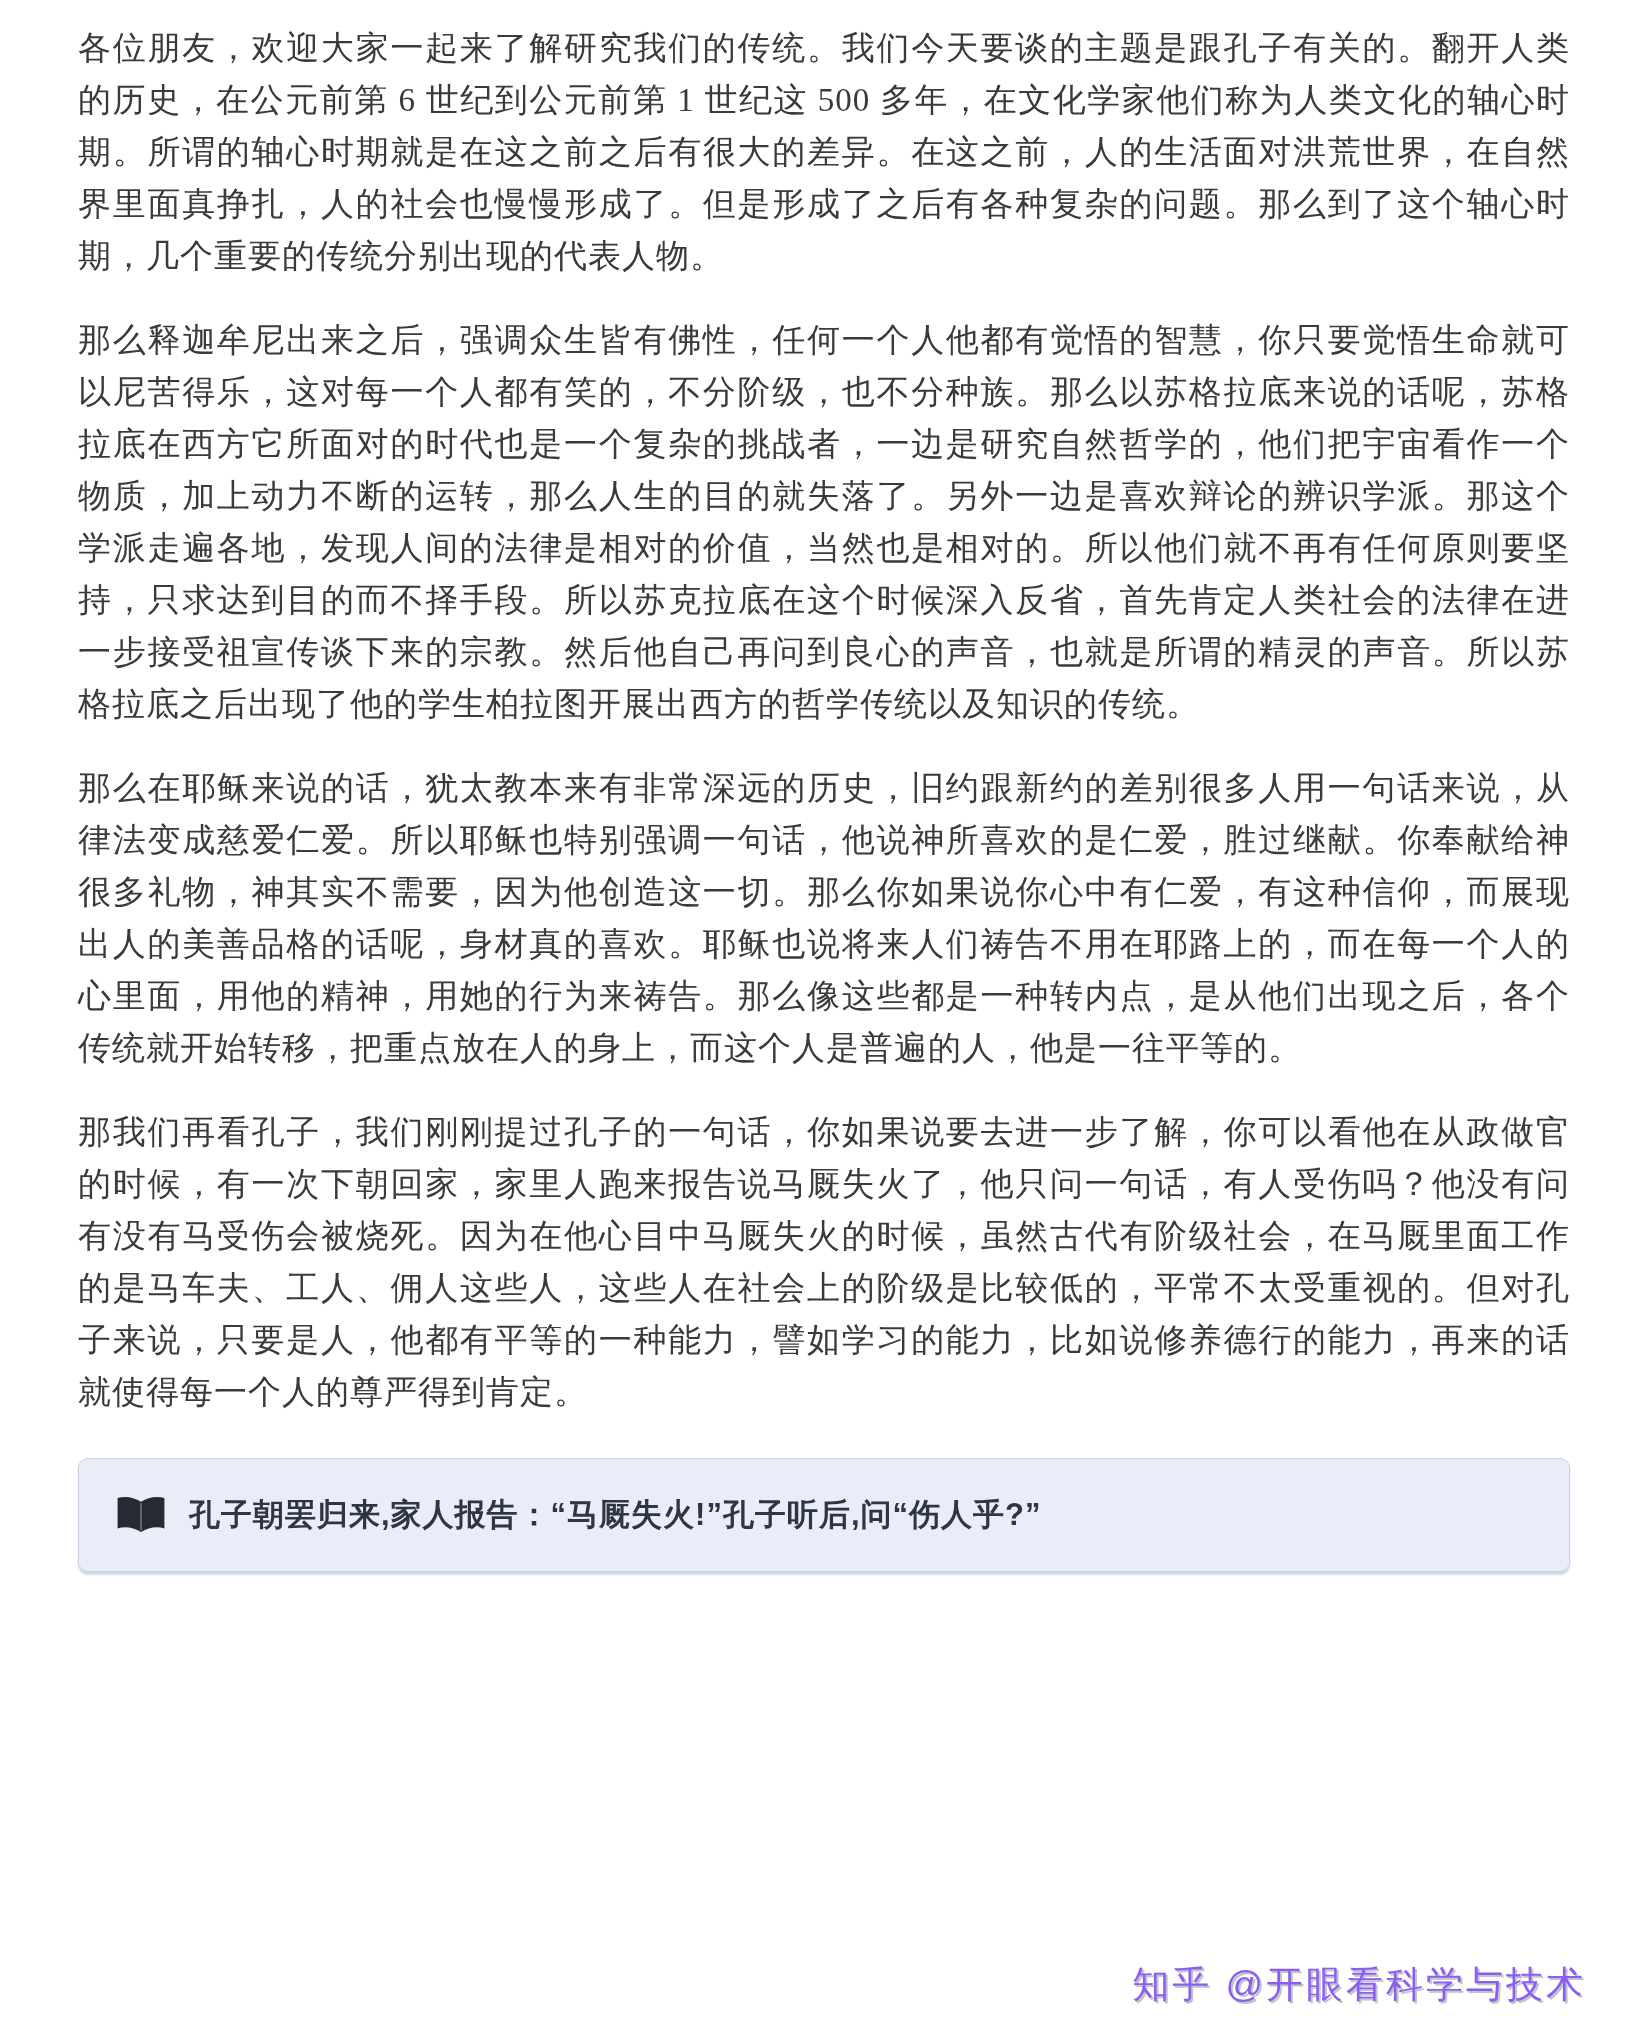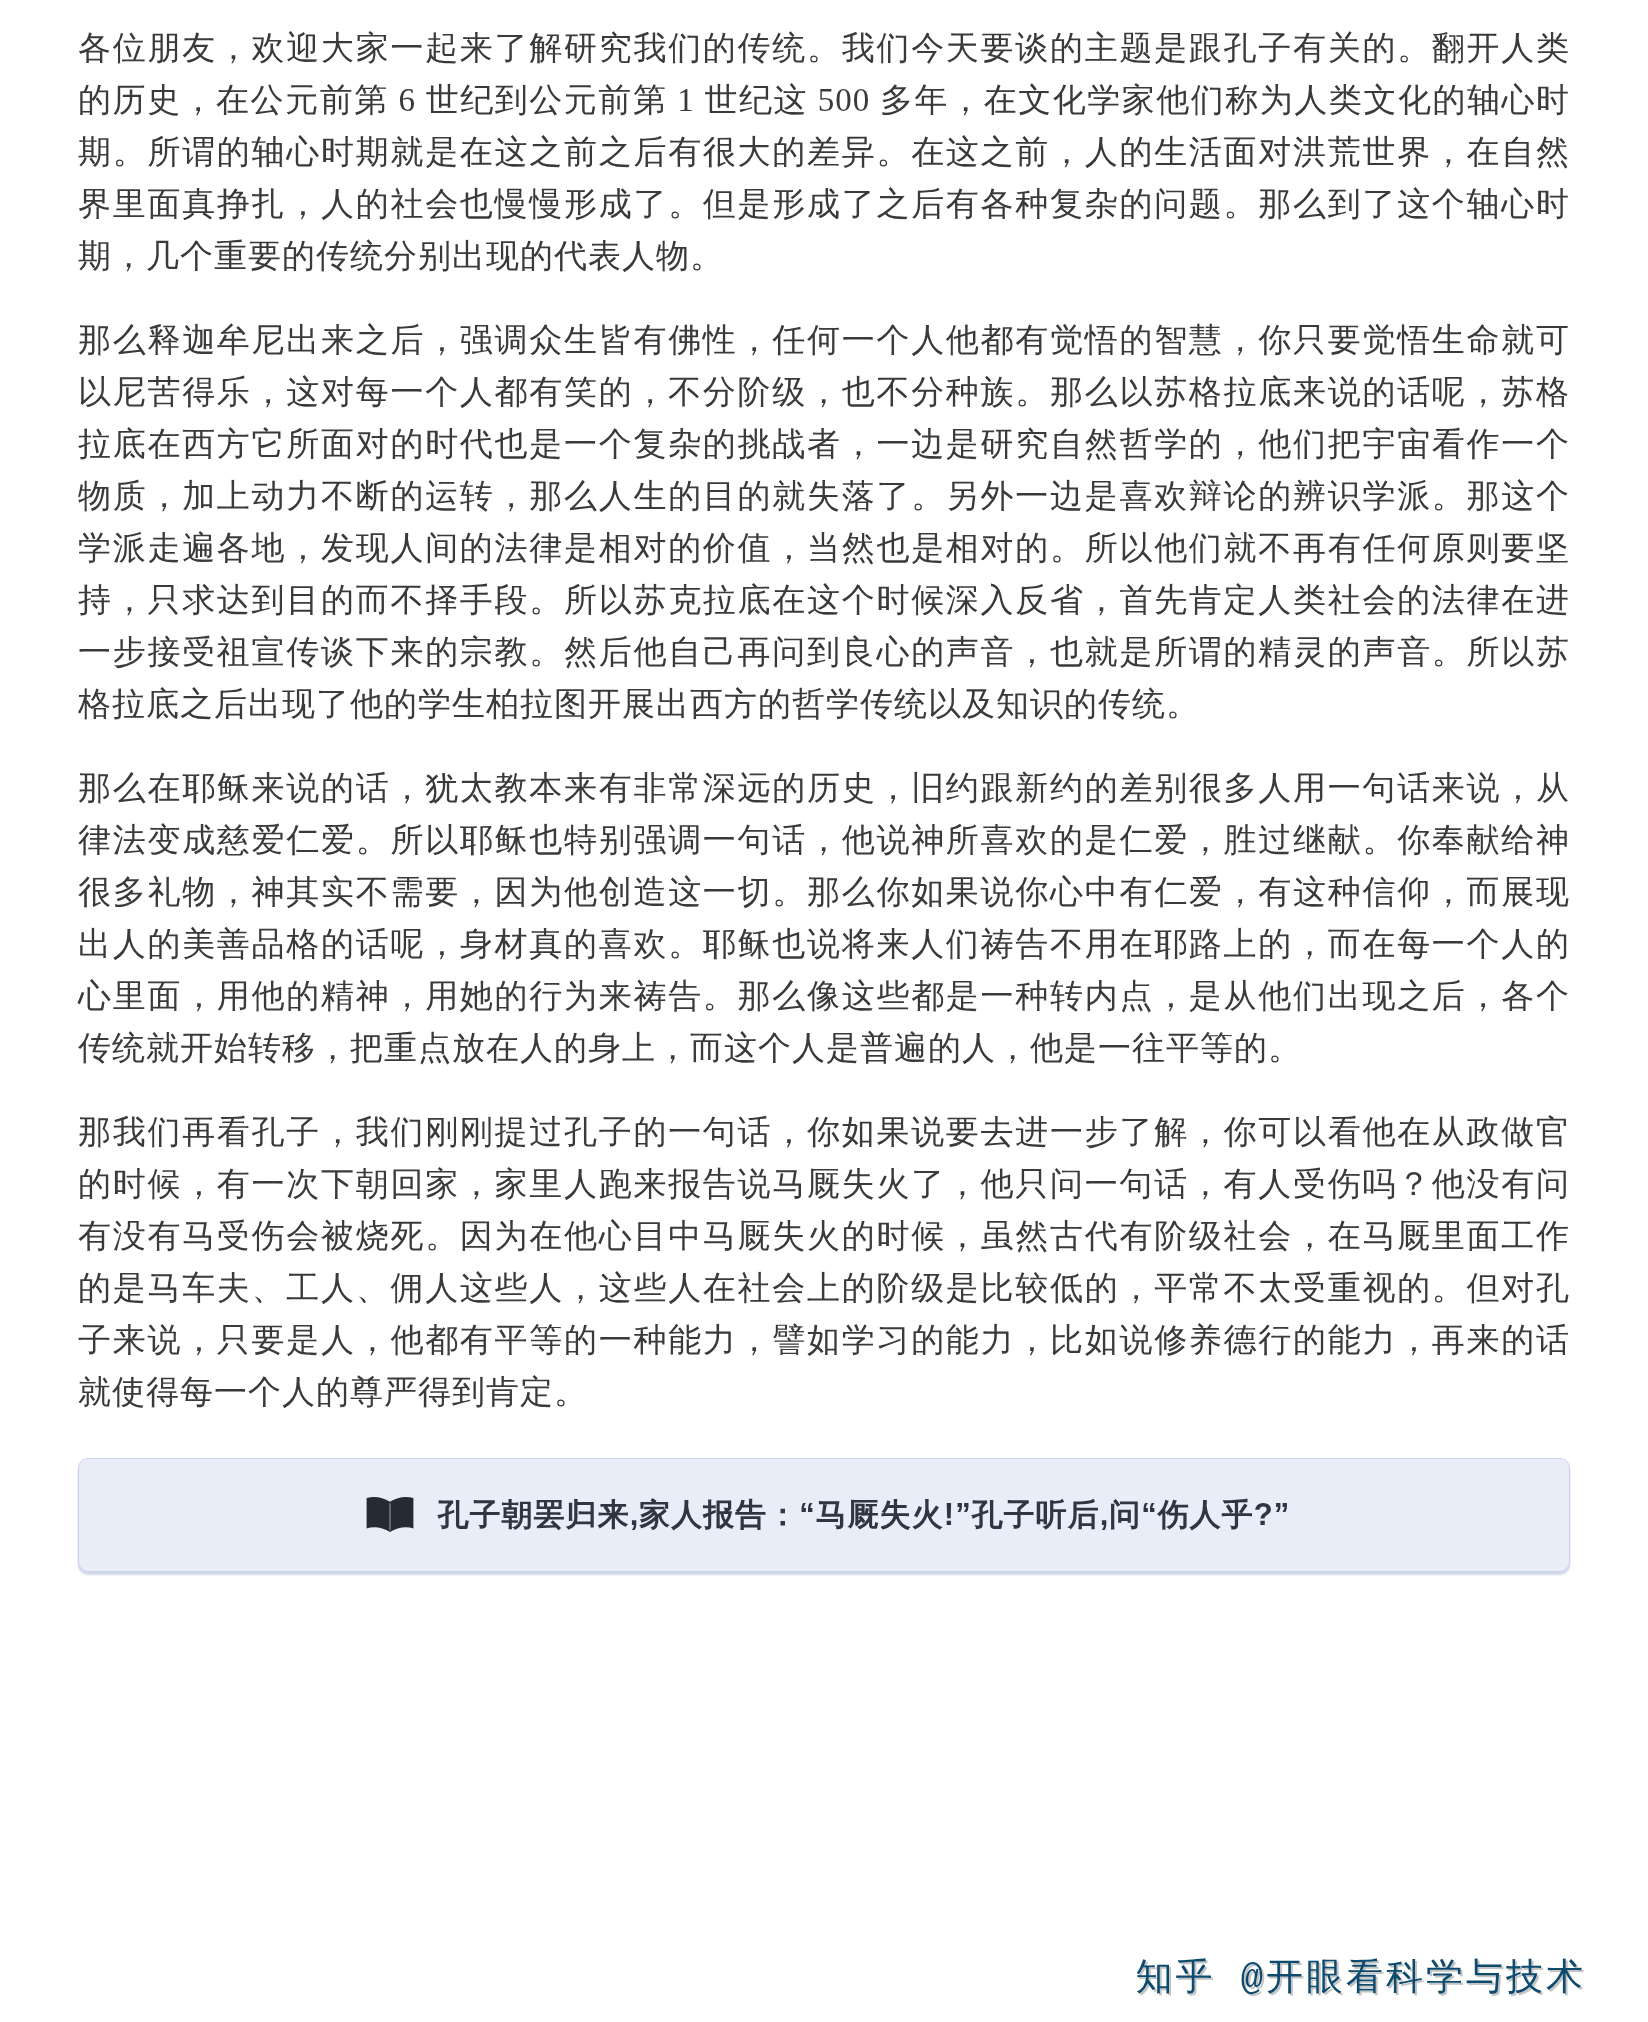--- a/index.html
+++ b/index.html
@@ -31,44 +31,42 @@
   .quote-box {
     margin: 40px 78px 0 78px;
     background: #e9edf8;
     border: 1px solid #c9d3ea;
     border-radius: 10px;
     box-shadow: 0 3px 2px rgba(170, 184, 214, 0.55);
     padding: 34px 30px 34px 36px;
     display: flex;
     align-items: center;
     gap: 22px;
-    justify-content: center;
   }
   .quote-box .icon {
     flex: 0 0 auto;
     display: inline-flex;
     align-items: center;
   }
   .quote-text {
     font-size: 31px;
     line-height: 44px;
     letter-spacing: 1px;
     color: #2f3542;
     font-weight: bold;
   }
   .watermark {
     position: absolute;
     right: 62px;
-    bottom: 20px;
+    bottom: 12px;
     font-size: 37px;
     letter-spacing: 3px;
-    color: #0c4a6e;
+    color: #8b5cf6;
     text-shadow: 2px 2px 0 rgba(148, 148, 148, 0.55);
     white-space: nowrap;
-    font-family: Liberation Mono, monospace;
   }
 </style>
 </head>
 <body>
 
 <main class="article">
   <p>各位朋友，欢迎大家一起来了解研究我们的传统。我们今天要谈的主题是跟孔子有关的。翻开人类的历史，在公元前第 6 世纪到公元前第 1 世纪这 500 多年，在文化学家他们称为人类文化的轴心时期。所谓的轴心时期就是在这之前之后有很大的差异。在这之前，人的生活面对洪荒世界，在自然界里面真挣扎，人的社会也慢慢形成了。但是形成了之后有各种复杂的问题。那么到了这个轴心时期，几个重要的传统分别出现的代表人物。</p>
   <p>那么释迦牟尼出来之后，强调众生皆有佛性，任何一个人他都有觉悟的智慧，你只要觉悟生命就可以尼苦得乐，这对每一个人都有笑的，不分阶级，也不分种族。那么以苏格拉底来说的话呢，苏格拉底在西方它所面对的时代也是一个复杂的挑战者，一边是研究自然哲学的，他们把宇宙看作一个物质，加上动力不断的运转，那么人生的目的就失落了。另外一边是喜欢辩论的辨识学派。那这个学派走遍各地，发现人间的法律是相对的价值，当然也是相对的。所以他们就不再有任何原则要坚持，只求达到目的而不择手段。所以苏克拉底在这个时候深入反省，首先肯定人类社会的法律在进一步接受祖宣传谈下来的宗教。然后他自己再问到良心的声音，也就是所谓的精灵的声音。所以苏格拉底之后出现了他的学生柏拉图开展出西方的哲学传统以及知识的传统。</p>
   <p>那么在耶稣来说的话，犹太教本来有非常深远的历史，旧约跟新约的差别很多人用一句话来说，从律法变成慈爱仁爱。所以耶稣也特别强调一句话，他说神所喜欢的是仁爱，胜过继献。你奉献给神很多礼物，神其实不需要，因为他创造这一切。那么你如果说你心中有仁爱，有这种信仰，而展现出人的美善品格的话呢，身材真的喜欢。耶稣也说将来人们祷告不用在耶路上的，而在每一个人的心里面，用他的精神，用她的行为来祷告。那么像这些都是一种转内点，是从他们出现之后，各个传统就开始转移，把重点放在人的身上，而这个人是普遍的人，他是一往平等的。</p>
   <p>那我们再看孔子，我们刚刚提过孔子的一句话，你如果说要去进一步了解，你可以看他在从政做官的时候，有一次下朝回家，家里人跑来报告说马厩失火了，他只问一句话，有人受伤吗？他没有问有没有马受伤会被烧死。因为在他心目中马厩失火的时候，虽然古代有阶级社会，在马厩里面工作的是马车夫、工人、佣人这些人，这些人在社会上的阶级是比较低的，平常不太受重视的。但对孔子来说，只要是人，他都有平等的一种能力，譬如学习的能力，比如说修养德行的能力，再来的话就使得每一个人的尊严得到肯定。</p>

